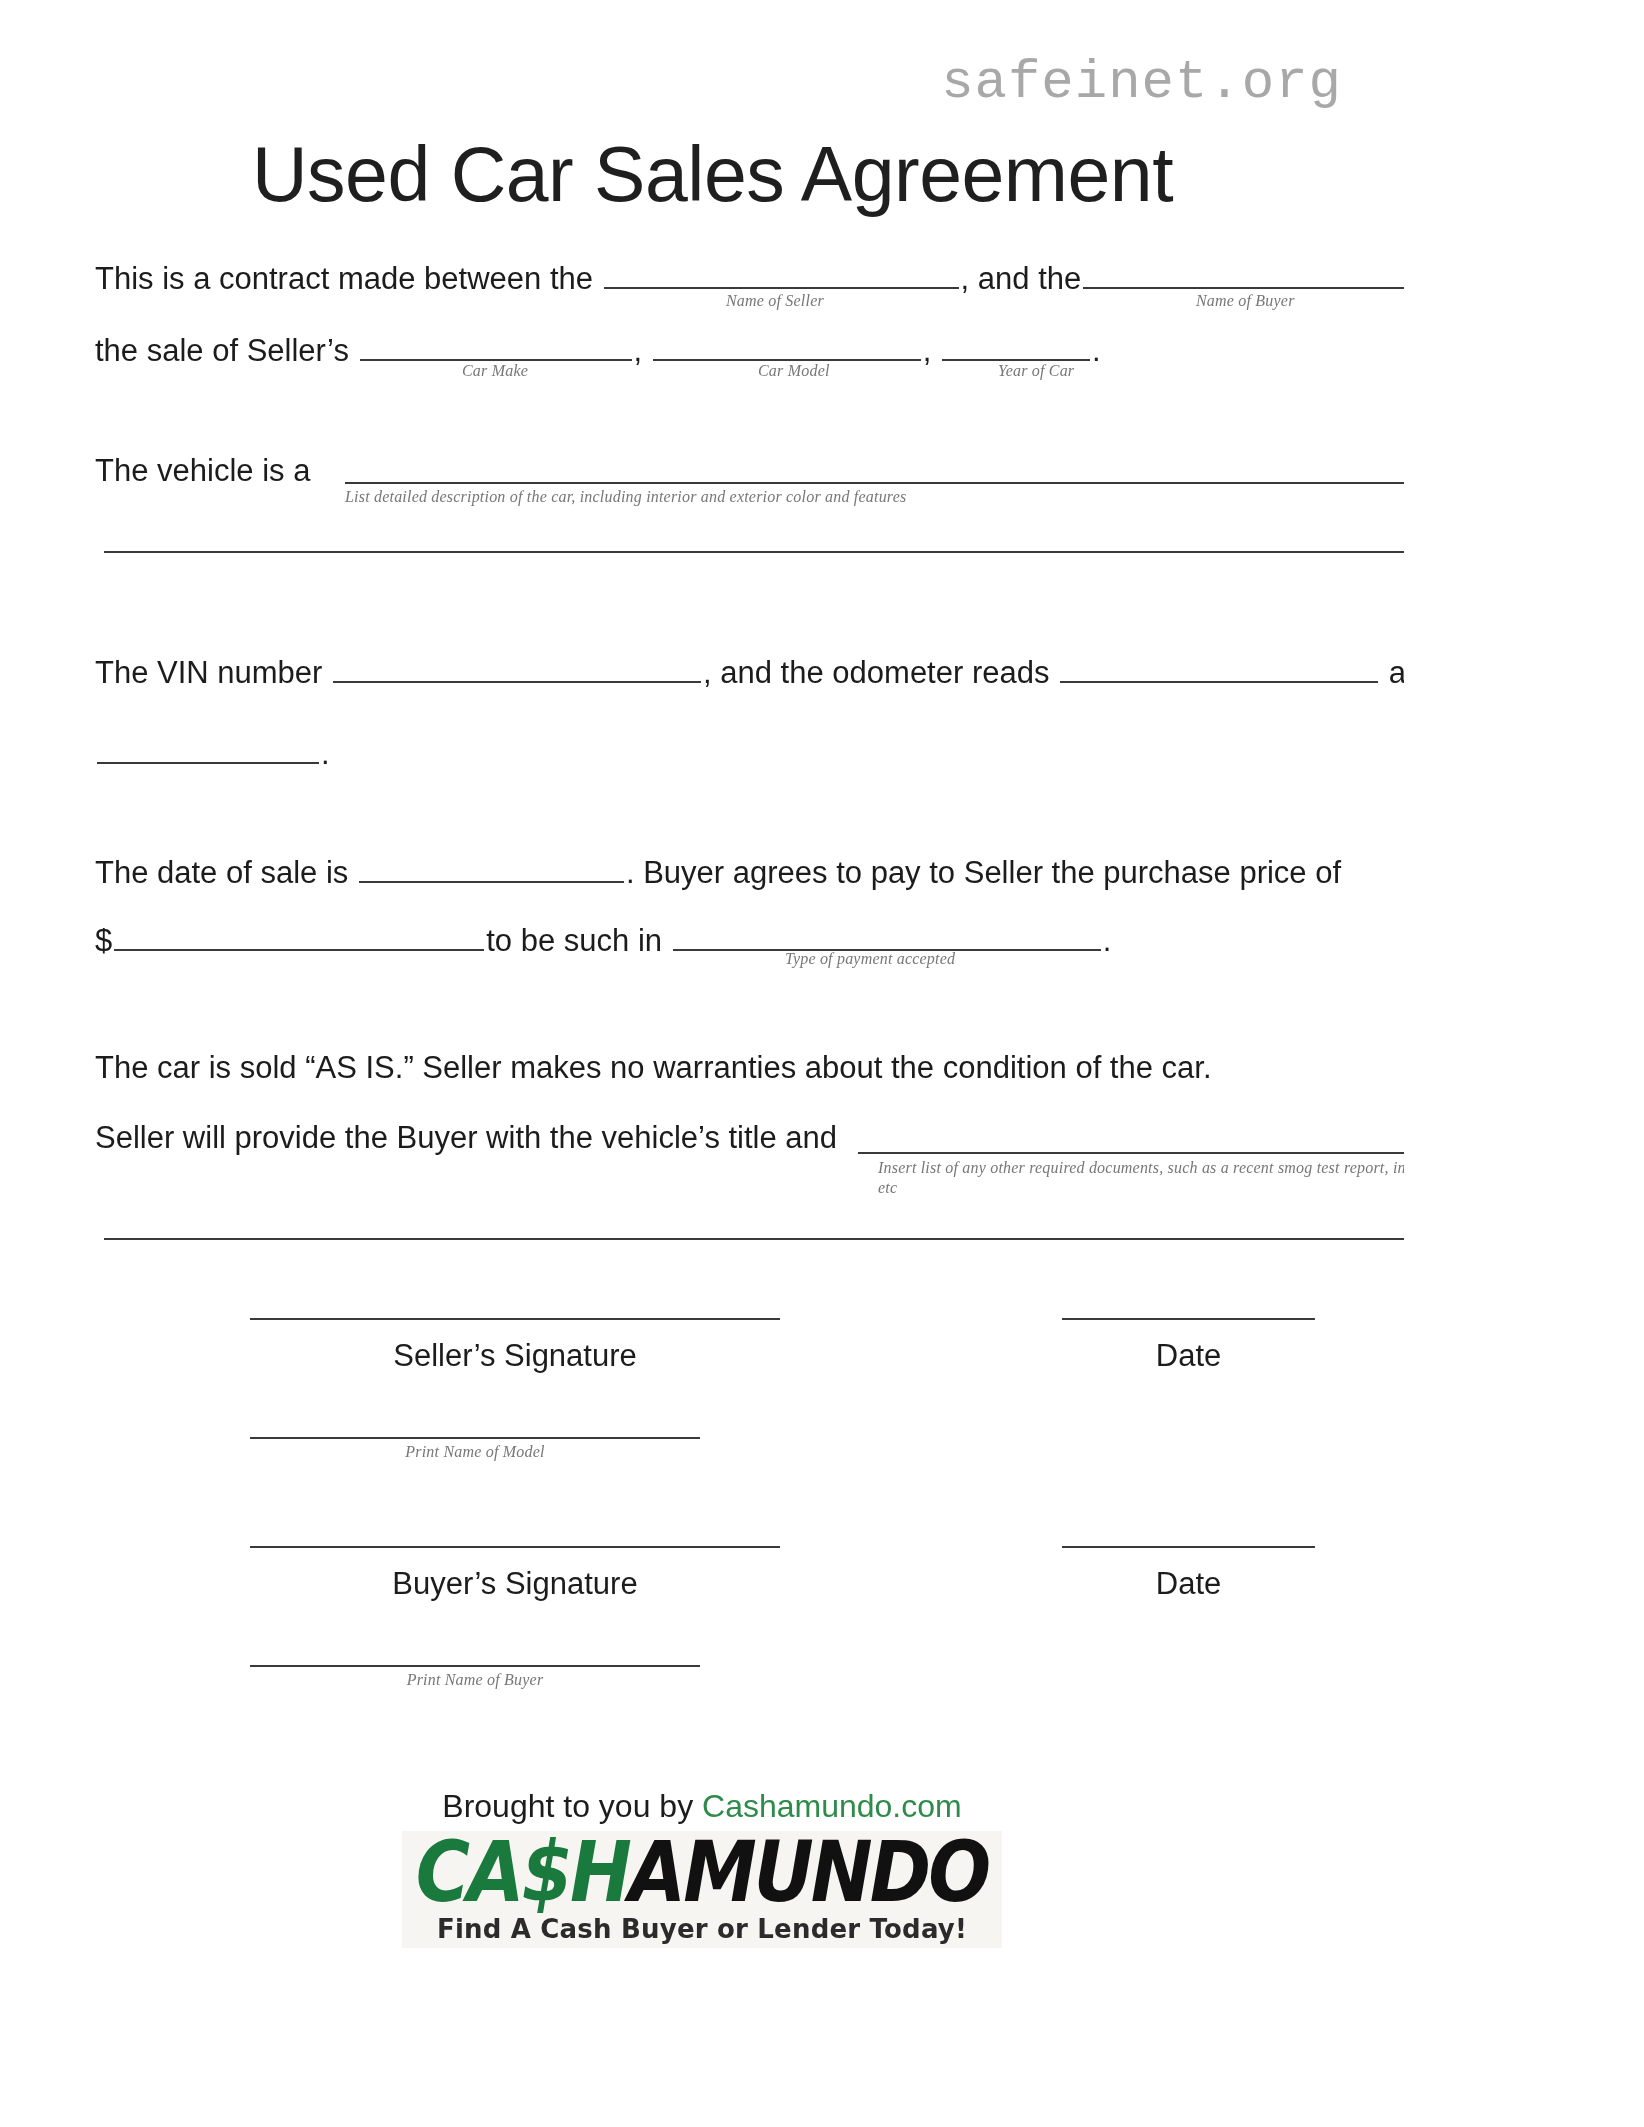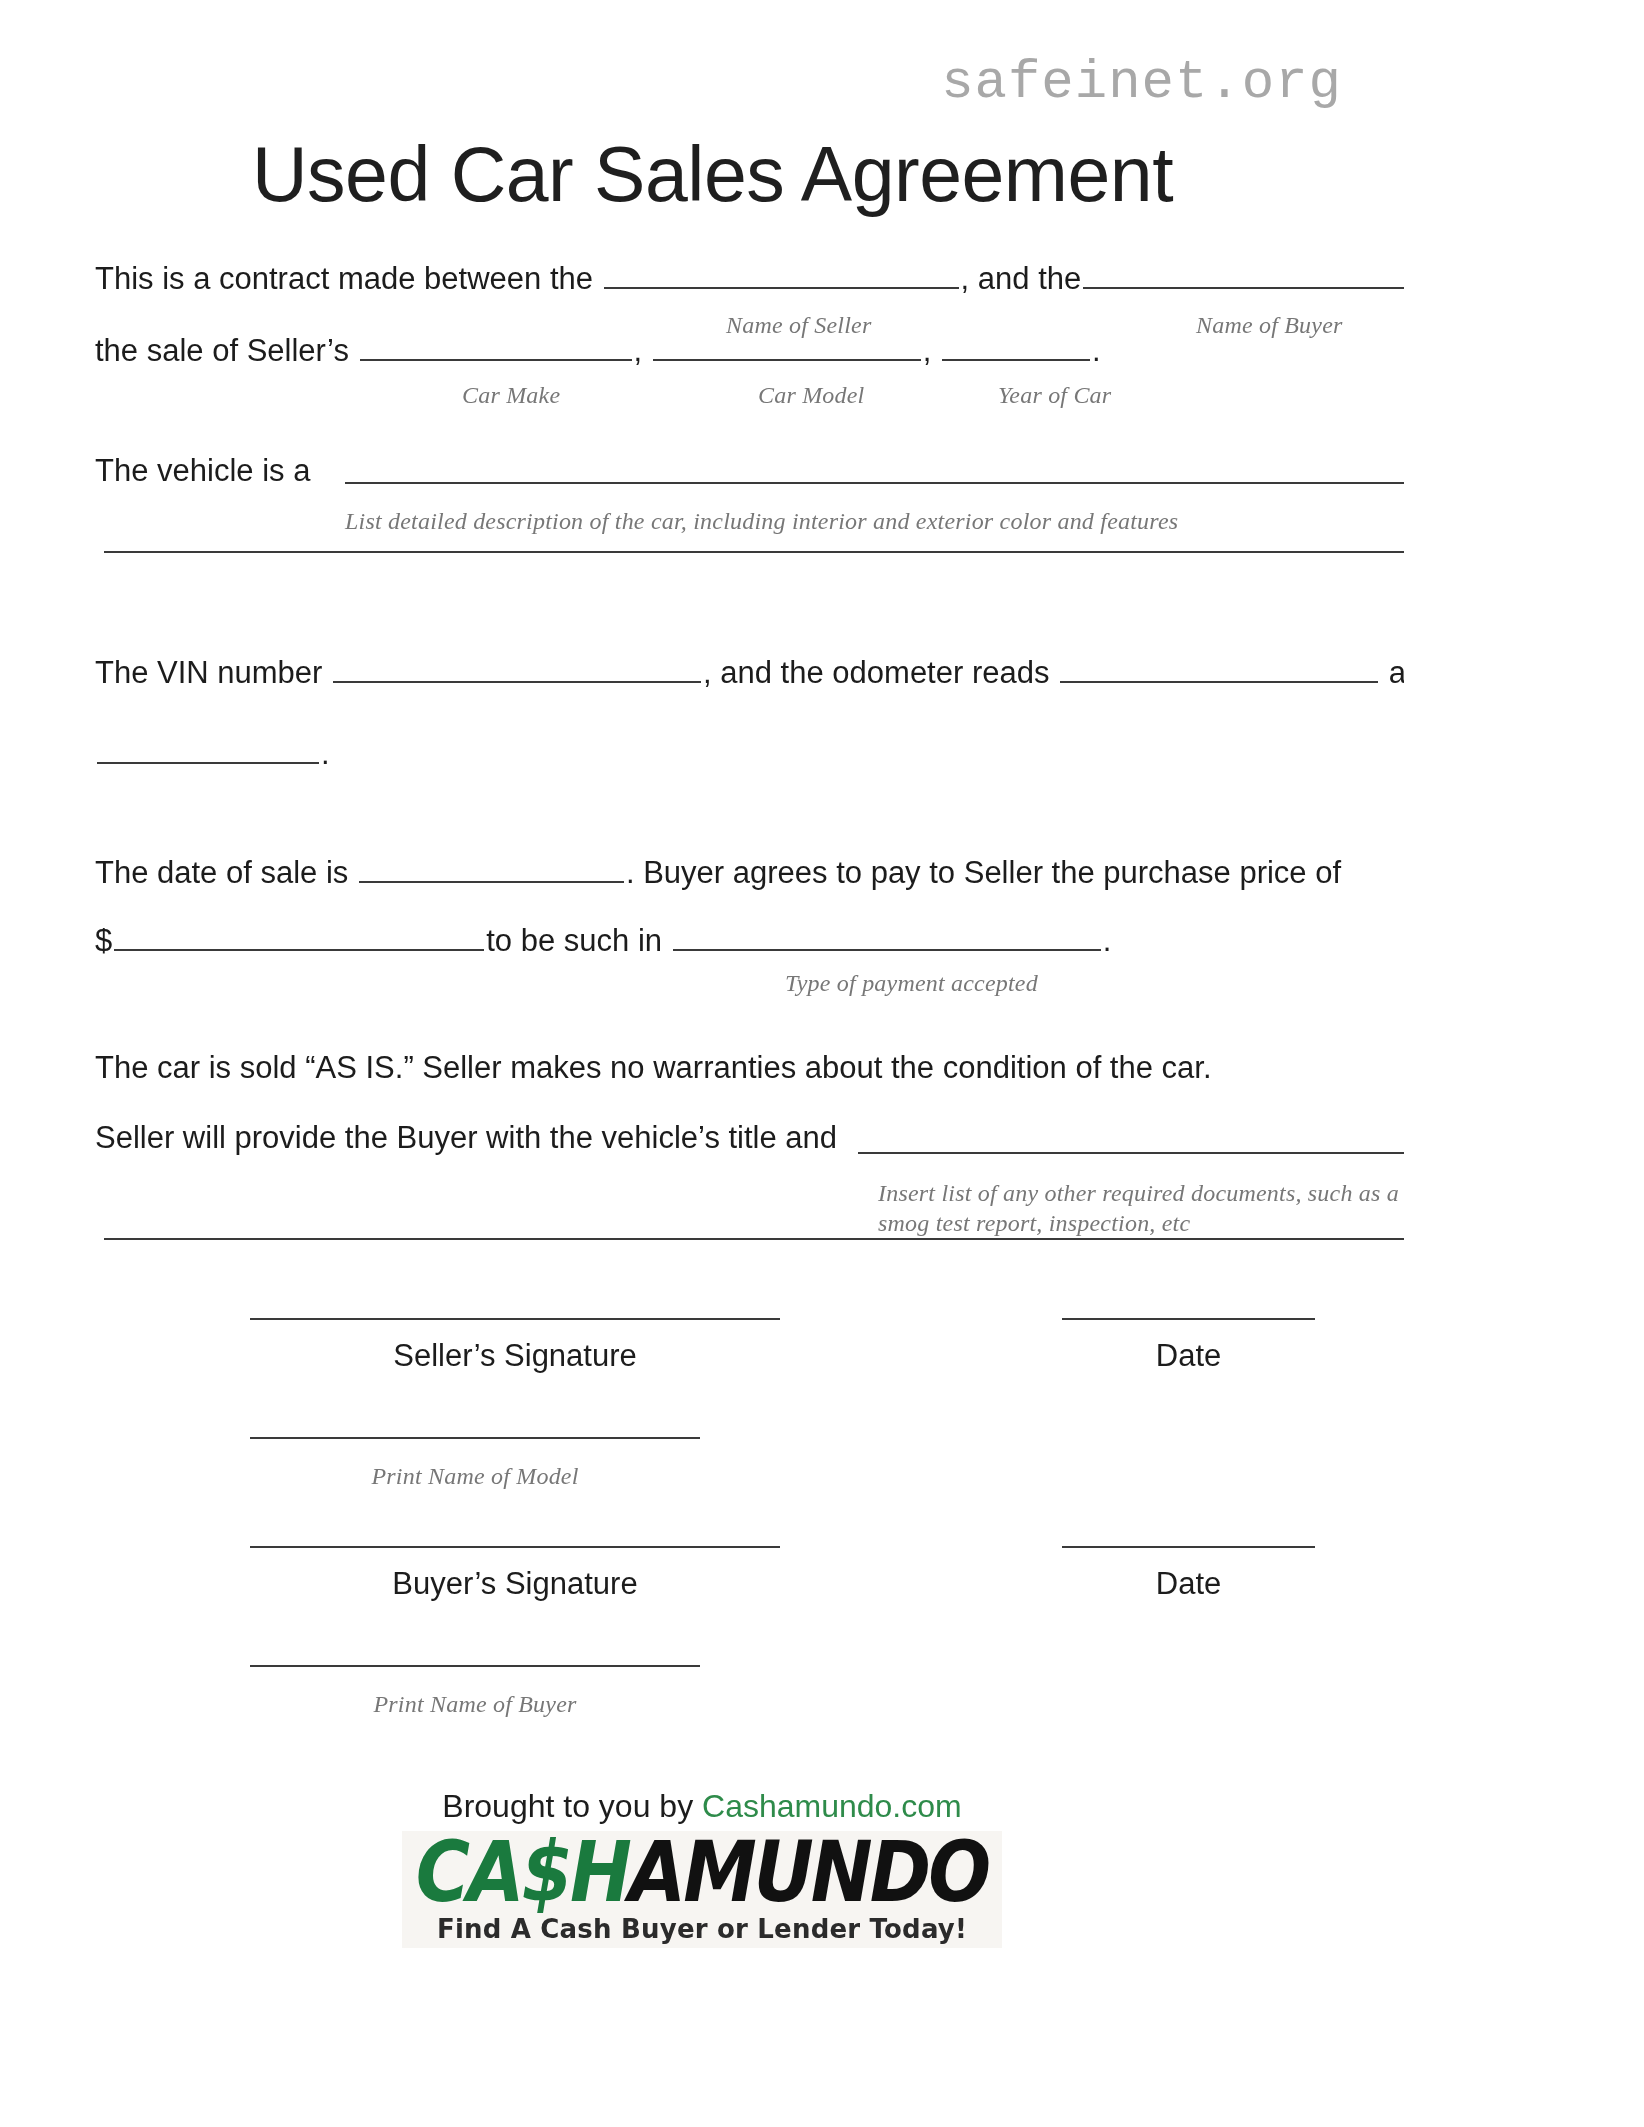--- a/index.html
+++ b/index.html
@@ -57,25 +57,24 @@
     border-bottom: 2.5px solid #3a3a3a;
     vertical-align: baseline;
     height: 0.95em;
     margin: 0 2px;
   }
 
   .caption {
     position: absolute;
     font-family: "Liberation Serif", "DejaVu Serif", serif;
     font-style: italic;
-    font-size: 24px;
+    font-size: 16px;
     color: #777777;
     white-space: nowrap;
     letter-spacing: 0.2px;
-    margin-top: 20px;
   }
 
   .caption.wrap {
     white-space: normal;
     line-height: 1.25;
   }
 
   .rule {
     position: absolute;
     border-bottom: 2.5px solid #3a3a3a;

